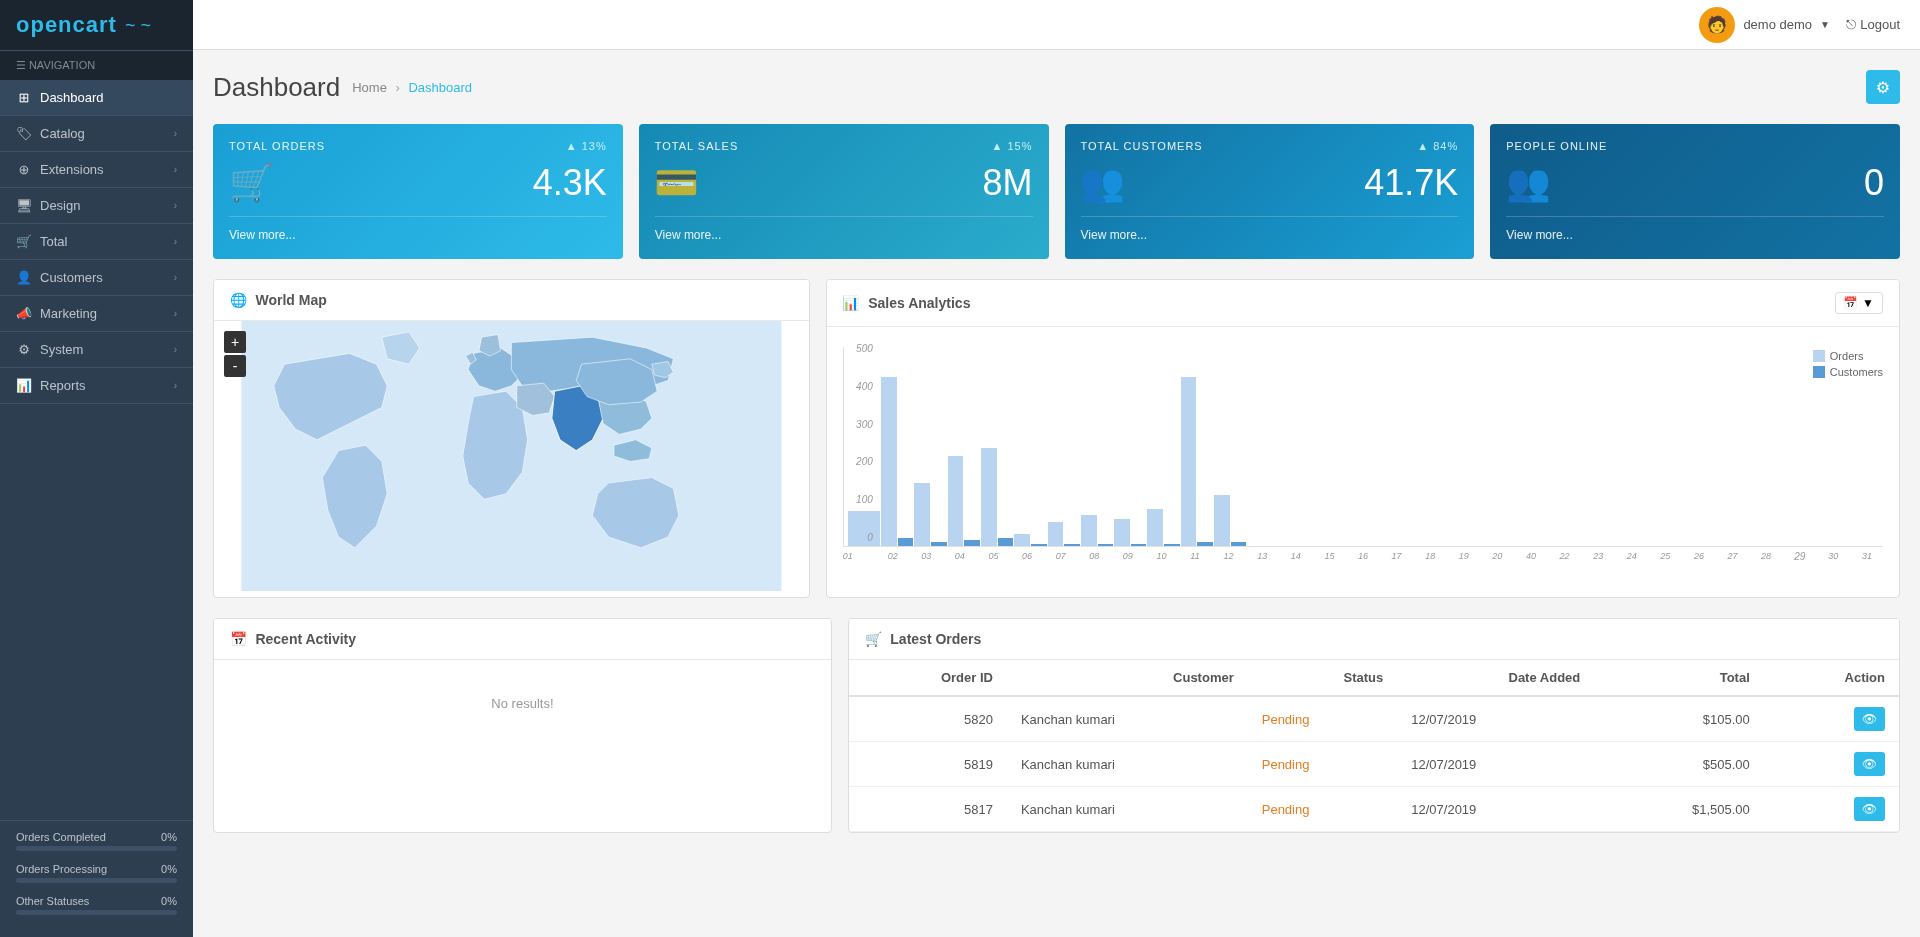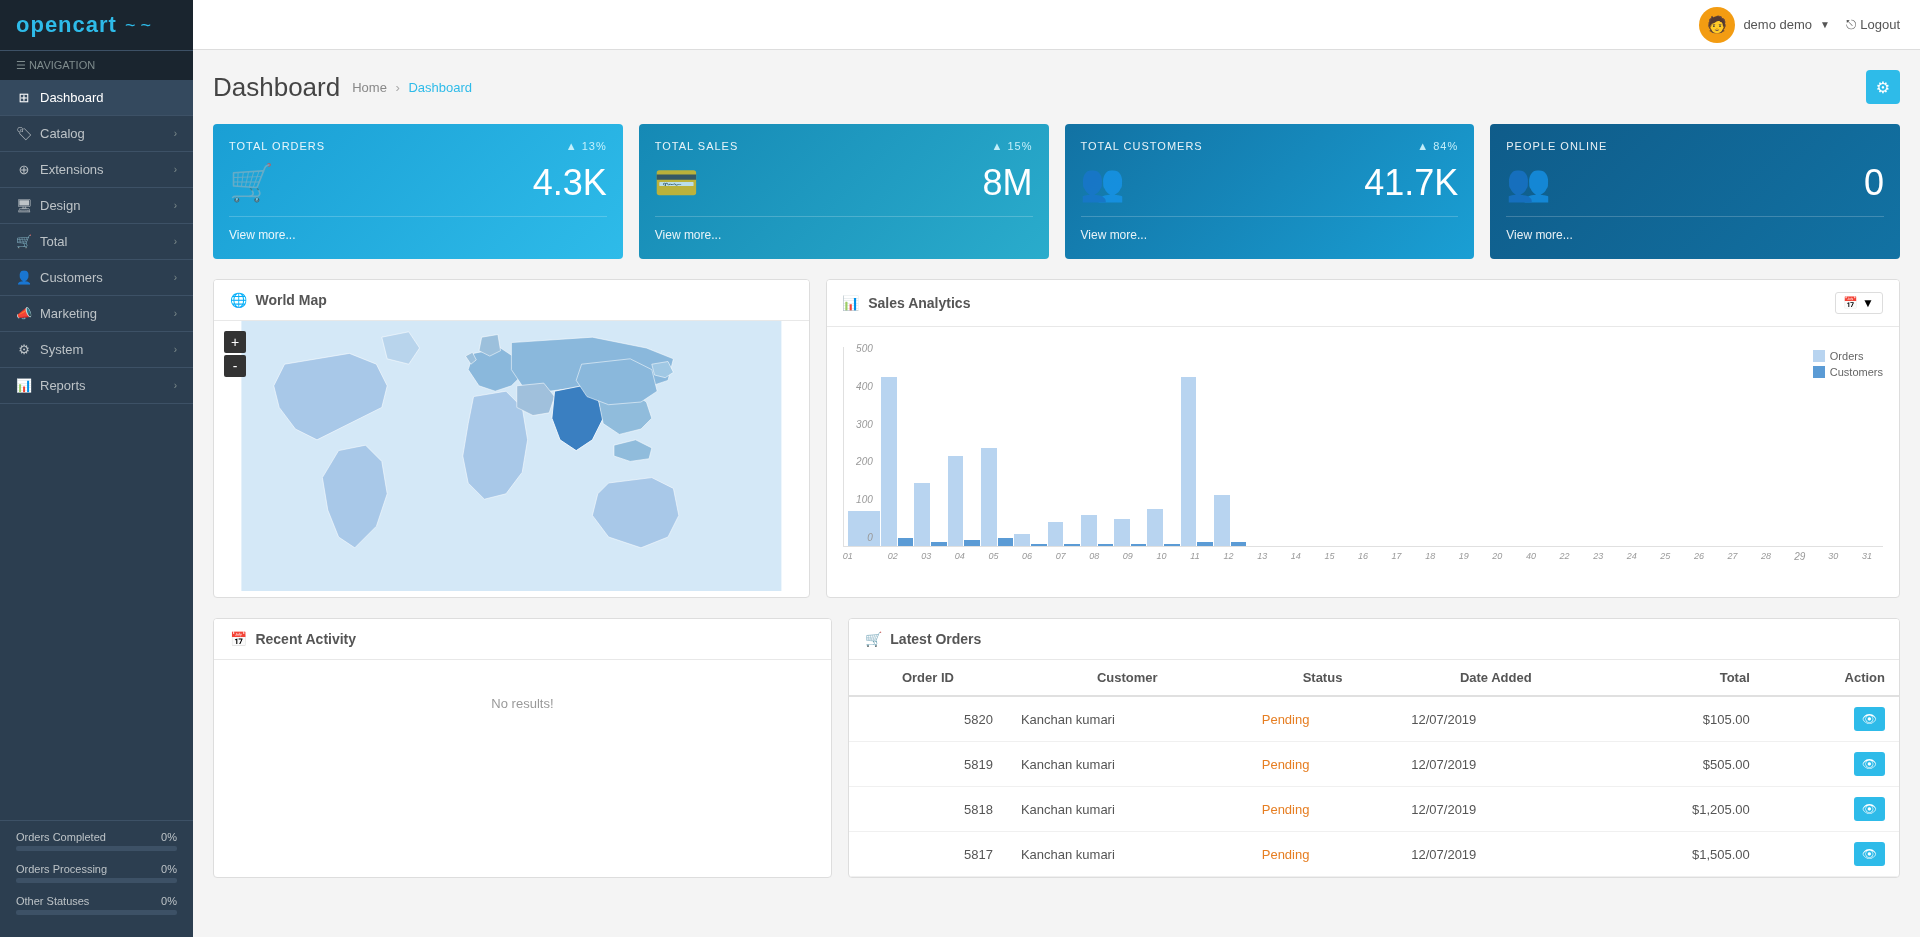--- a/index.html
+++ b/index.html
@@ -183,21 +183,21 @@
       display: grid;
       grid-template-columns: 1fr 1.7fr;
       gap: 16px;
     }
 
     
     .no-results { text-align: center; padding: 20px; color: #999; font-size: 13px; }
 
     
     .orders-table { width: 100%; border-collapse: collapse; font-size: 13px; }
-    .orders-table th { padding: 10px 14px; text-align: center; color: #555; font-weight: 600; border-bottom: 2px solid #e0e0e0; }
+    .orders-table th { padding: 10px 14px; text-align: right; color: #555; font-weight: 600; border-bottom: 2px solid #e0e0e0; }
     .orders-table th.right { text-align: right; }
     .orders-table td { padding: 10px 14px; border-bottom: 1px solid #f0f0f0; color: #555; }
     .orders-table td.right { text-align: right; }
     .status-pending { color: #e67e22; font-size: 13px; }
     .view-btn { background: #2ebbe9; color: #fff; border: none; padding: 5px 8px; border-radius: 3px; cursor: pointer; font-size: 12px; }
 
     
     .map-svg { width: 100%; height: 100%; }
 
     
@@ -633,30 +633,20 @@
     <td class="right">5819</td>
     <td>Kanchan kumari</td>
     <td><span class="status-pending">Pending</span></td>
     <td>12/07/2019</td>
     <td class="right">$505.00</td>
     <td class="right">
       <button class="view-btn">👁</button>
     </td>
   </tr>
               <tr>
-    <td class="right">5818</td>
-    <td>Kanchan kumari</td>
-    <td><span class="status-pending">Pending</span></td>
-    <td>12/07/2019</td>
-    <td class="right">$1,205.00</td>
-    <td class="right">
-      <button class="view-btn">👁</button>
-    </td>
-  </tr>
-              <tr>
     <td class="right">5817</td>
     <td>Kanchan kumari</td>
     <td><span class="status-pending">Pending</span></td>
     <td>12/07/2019</td>
     <td class="right">$1,505.00</td>
     <td class="right">
       <button class="view-btn">👁</button>
     </td>
   </tr>
             </tbody>

